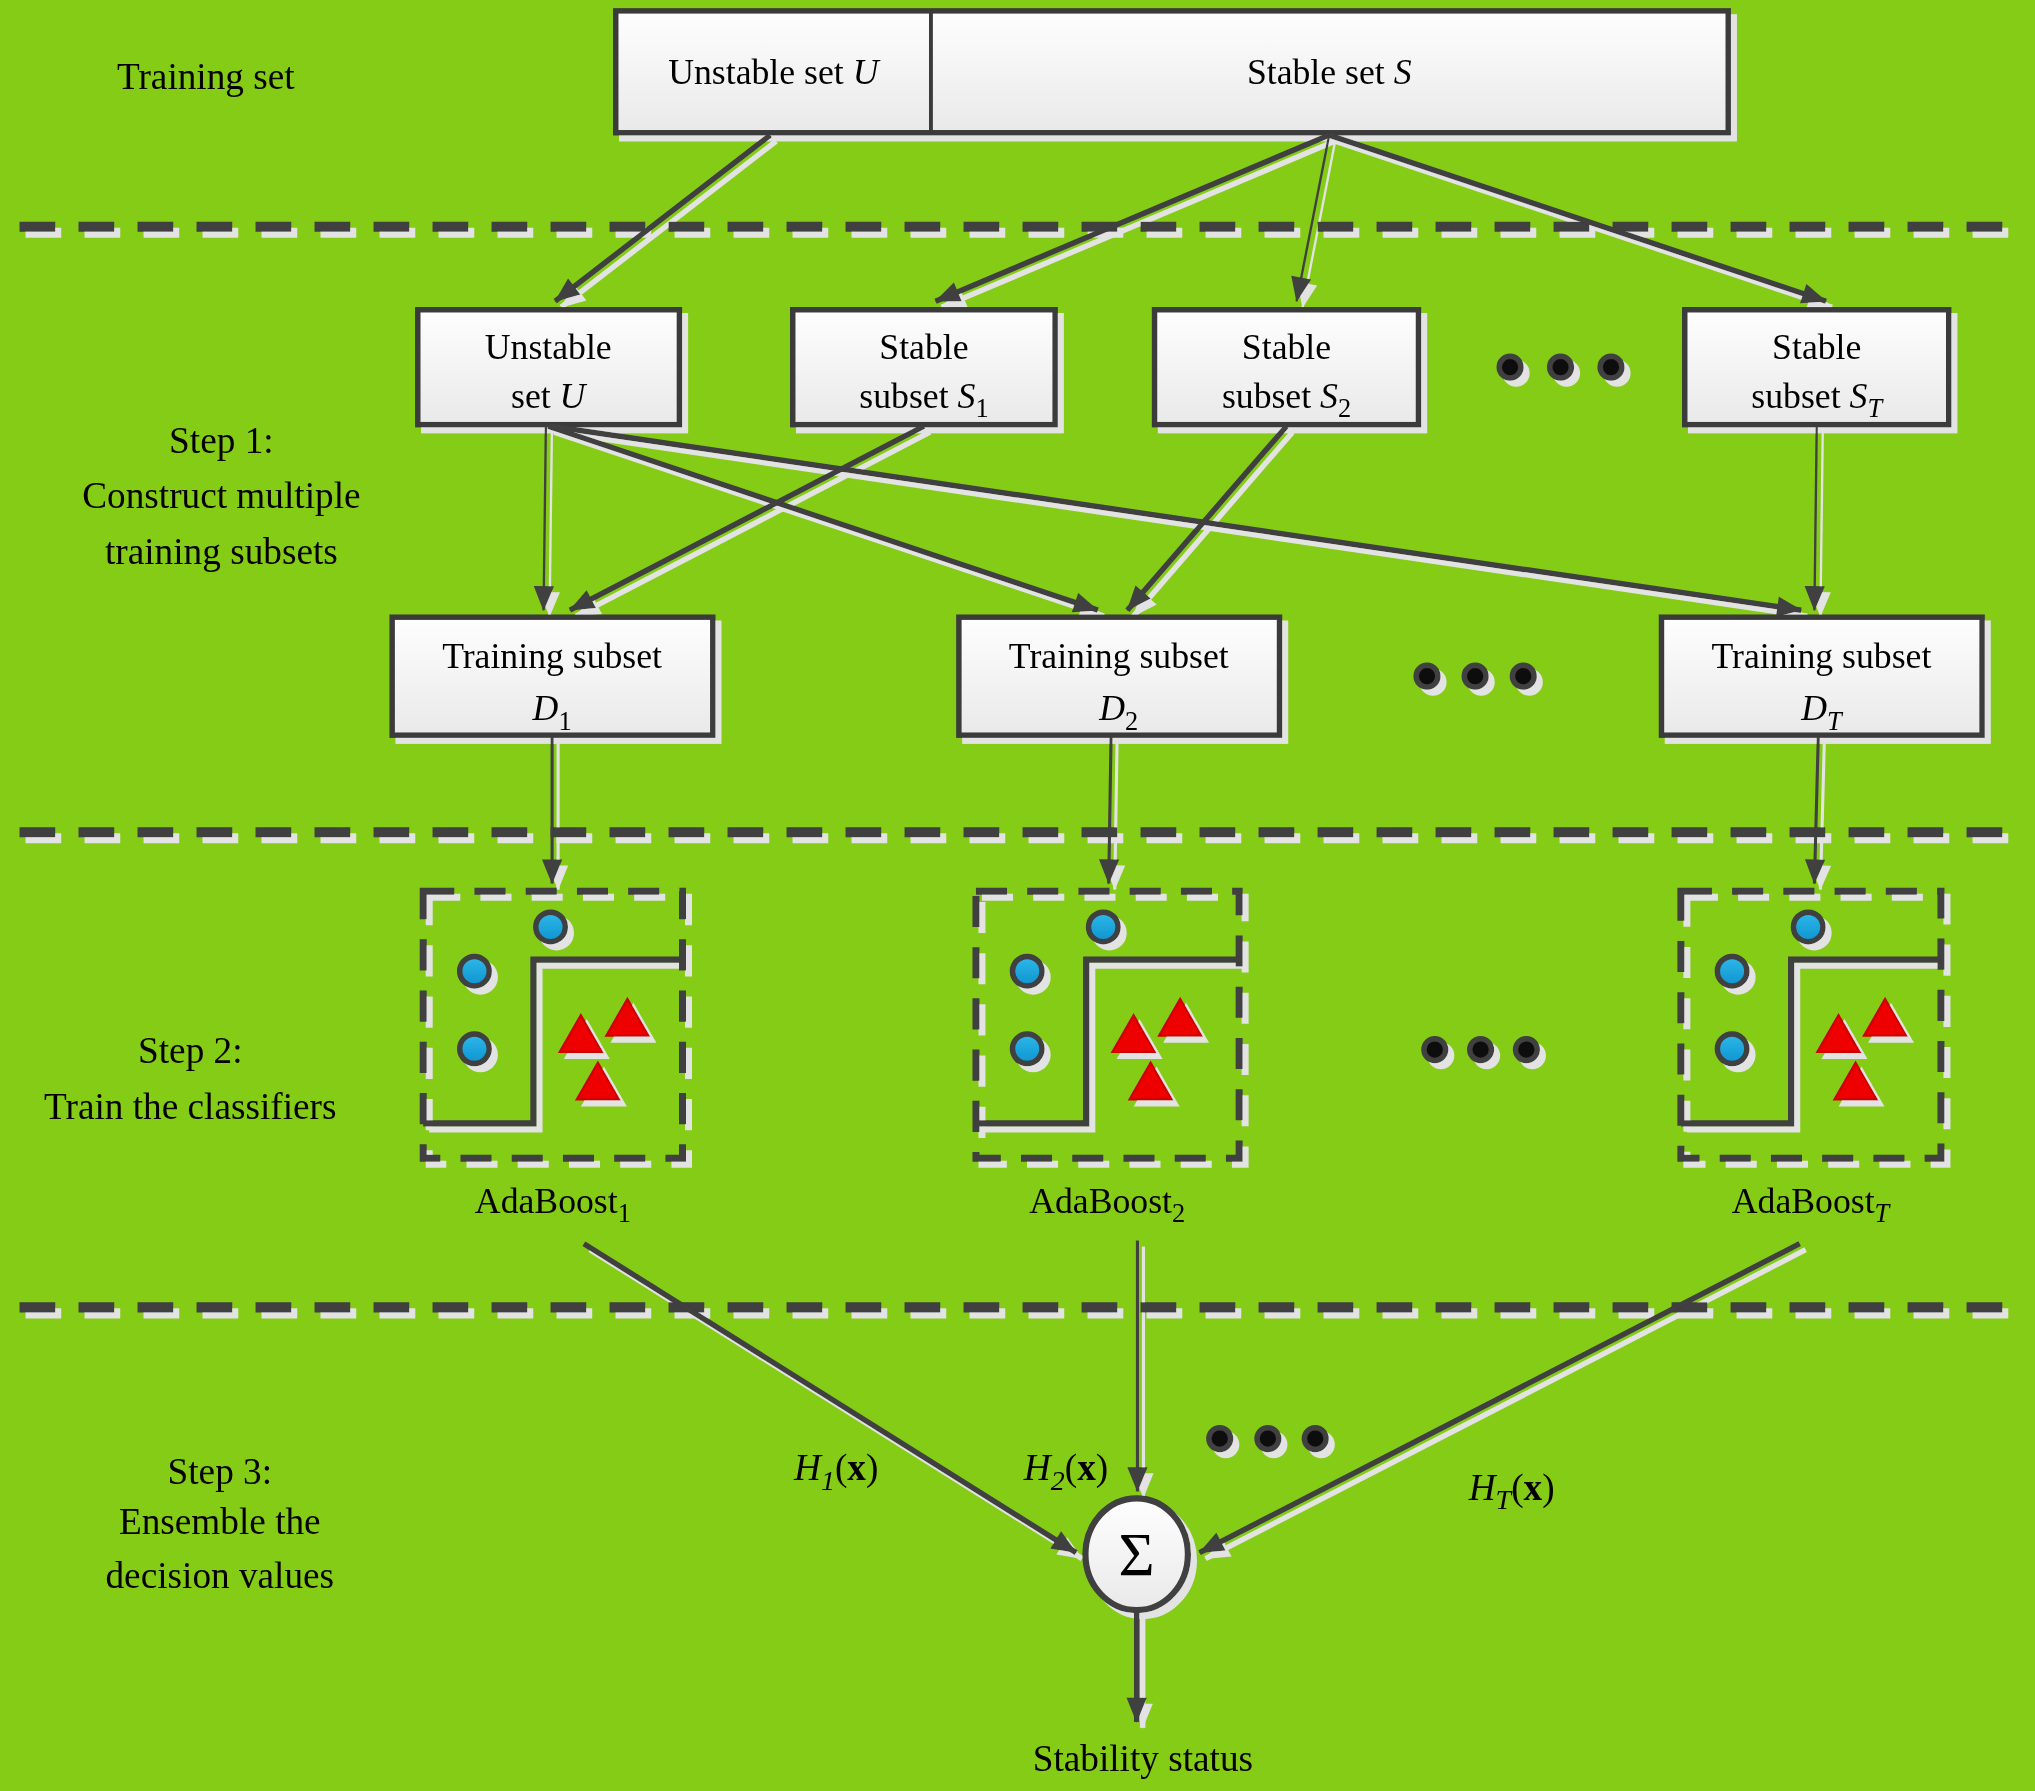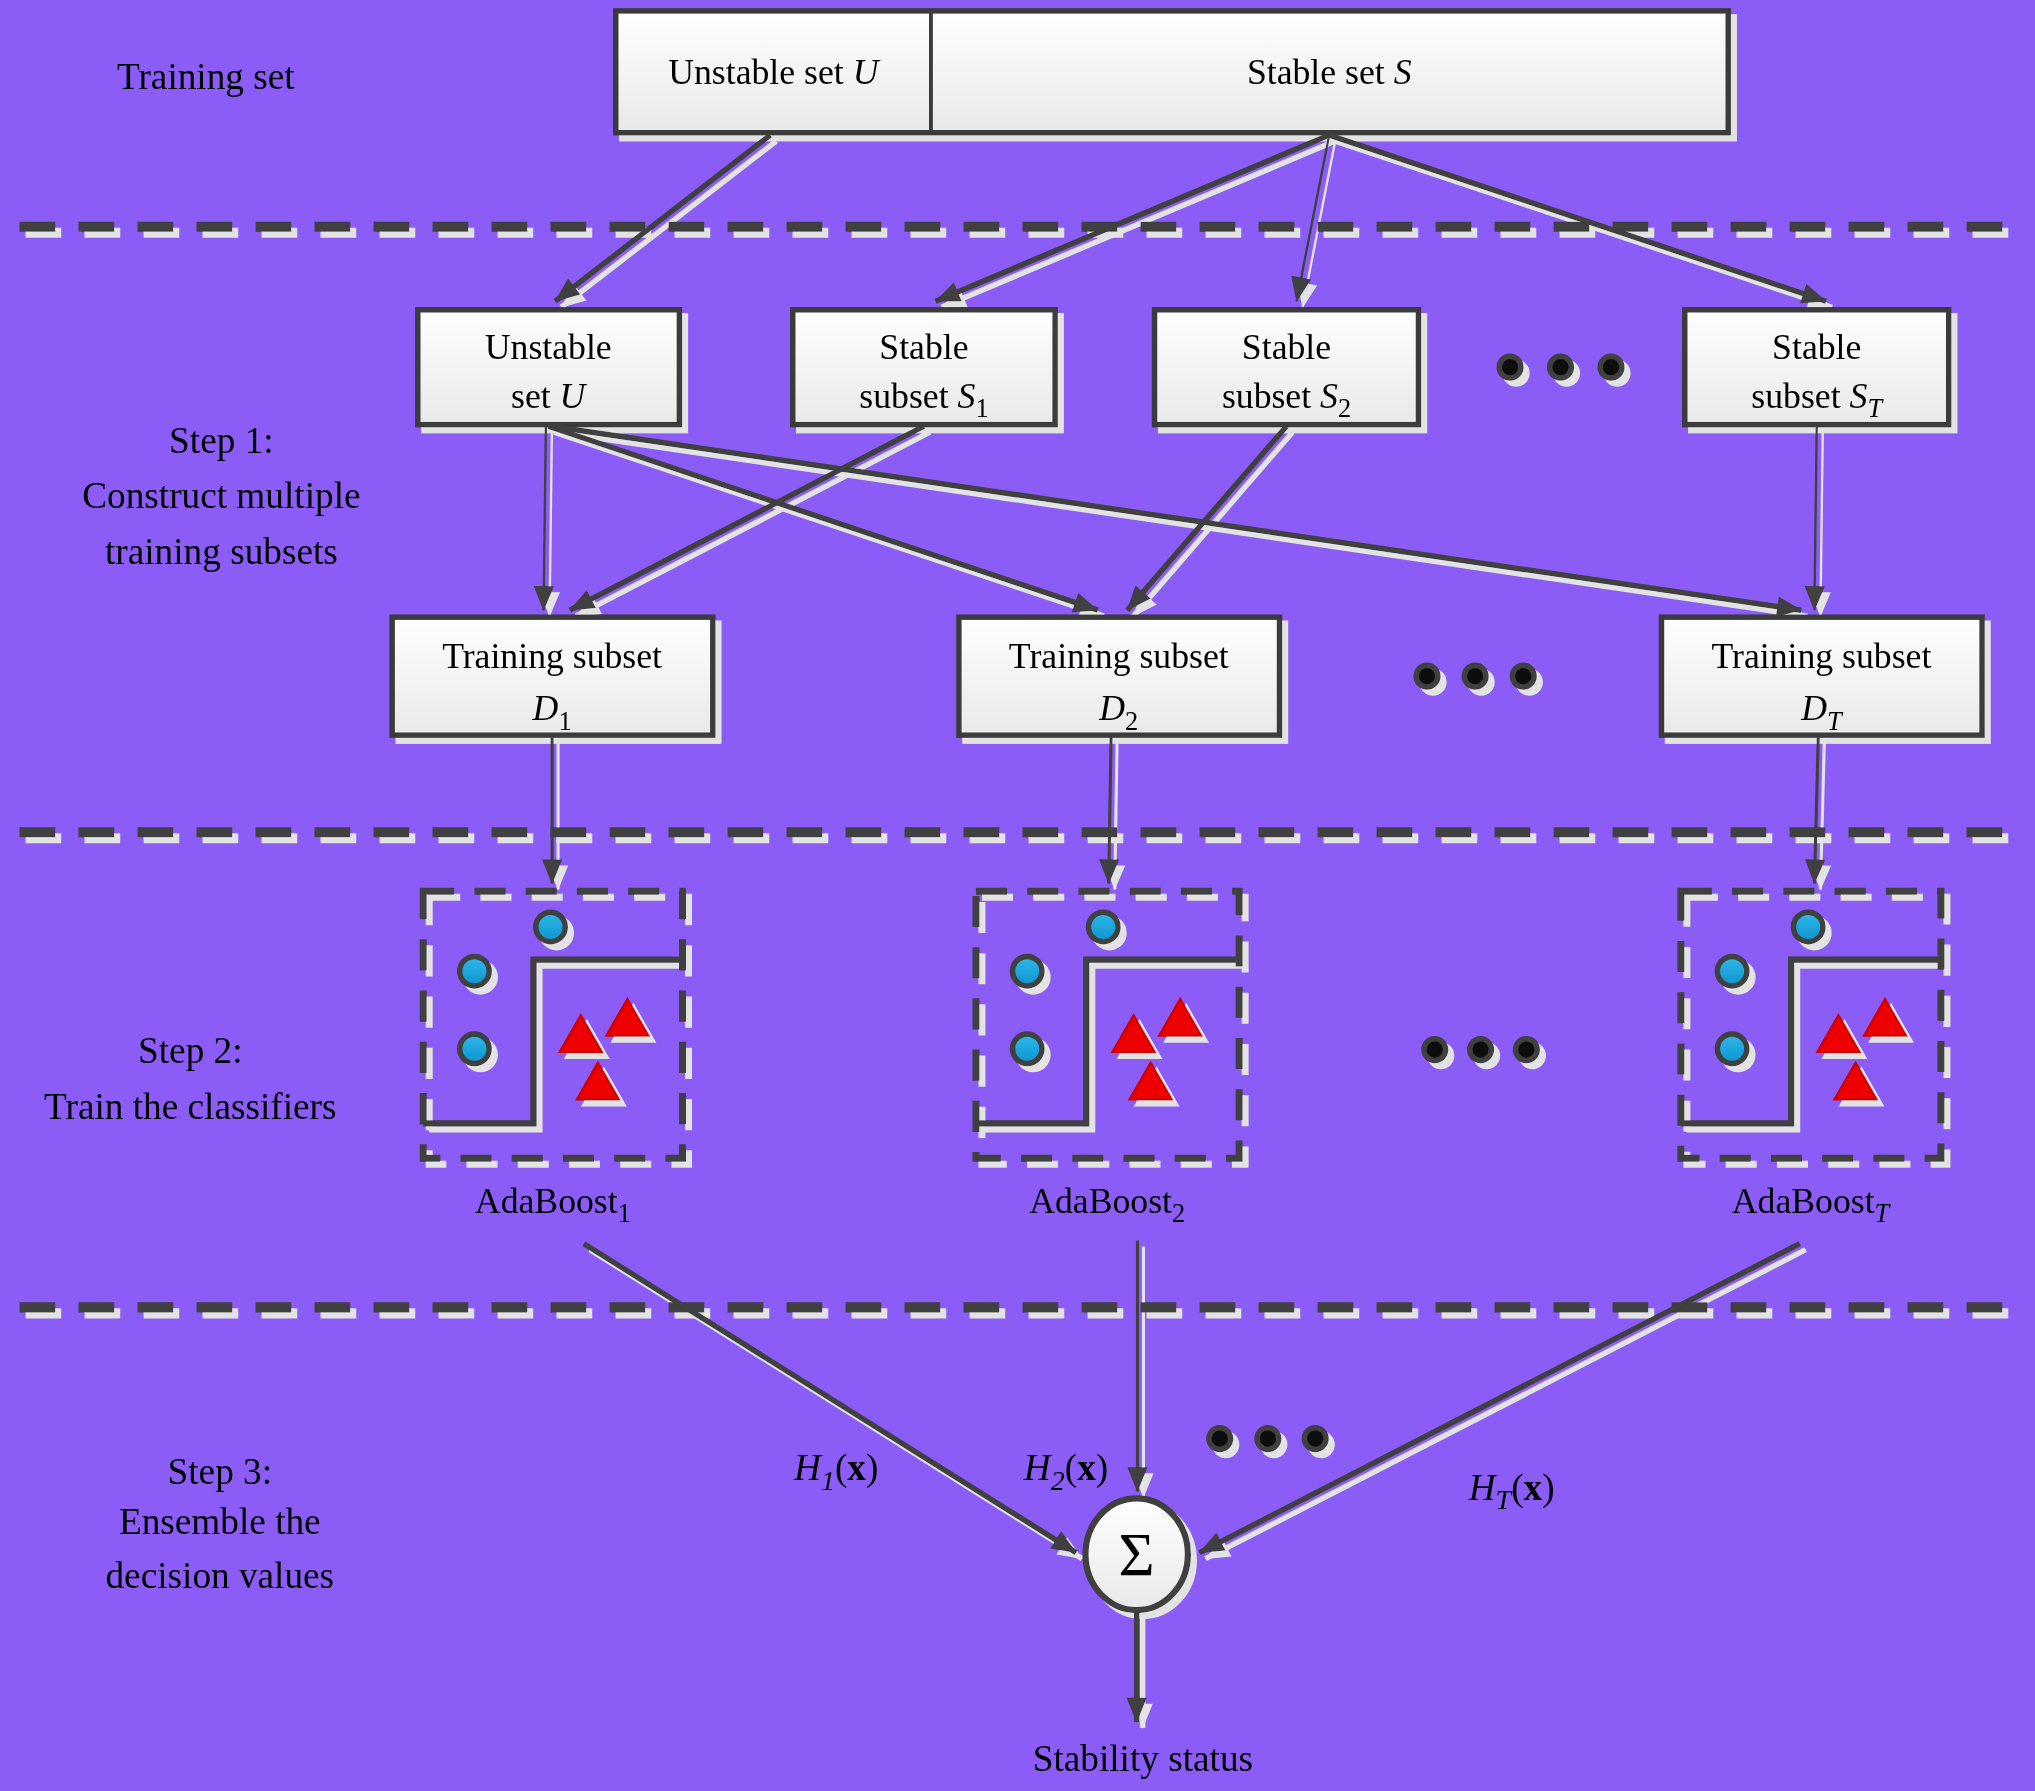--- a/index.html
+++ b/index.html
@@ -1,16 +1,16 @@
 <!DOCTYPE html>
 <html style="font-size:12.4px"><head>
 <meta charset="utf-8">
 <style>
   html,body{margin:0;padding:0;background:#ffffff;}
-  .stage{width:2035px;height:1791px;position:relative;background:#8b5cf6;overflow:hidden;}
+  .stage{width:2035px;height:1791px;position:relative;background:#84cc16;overflow:hidden;}
   svg{display:block;}
   text{font-family:"Liberation Serif","DejaVu Serif",serif;fill:#000000;}
   .boxlbl{font-size:46px;}
   .sublbl{font-size:34px;}
   .steplbl{font-size:48px;}
   .hlbl{font-size:48px;font-style:italic;}
   .hsub{font-size:36px;}
   .sigma{font-size:80px;}
 </style>
 </head>

